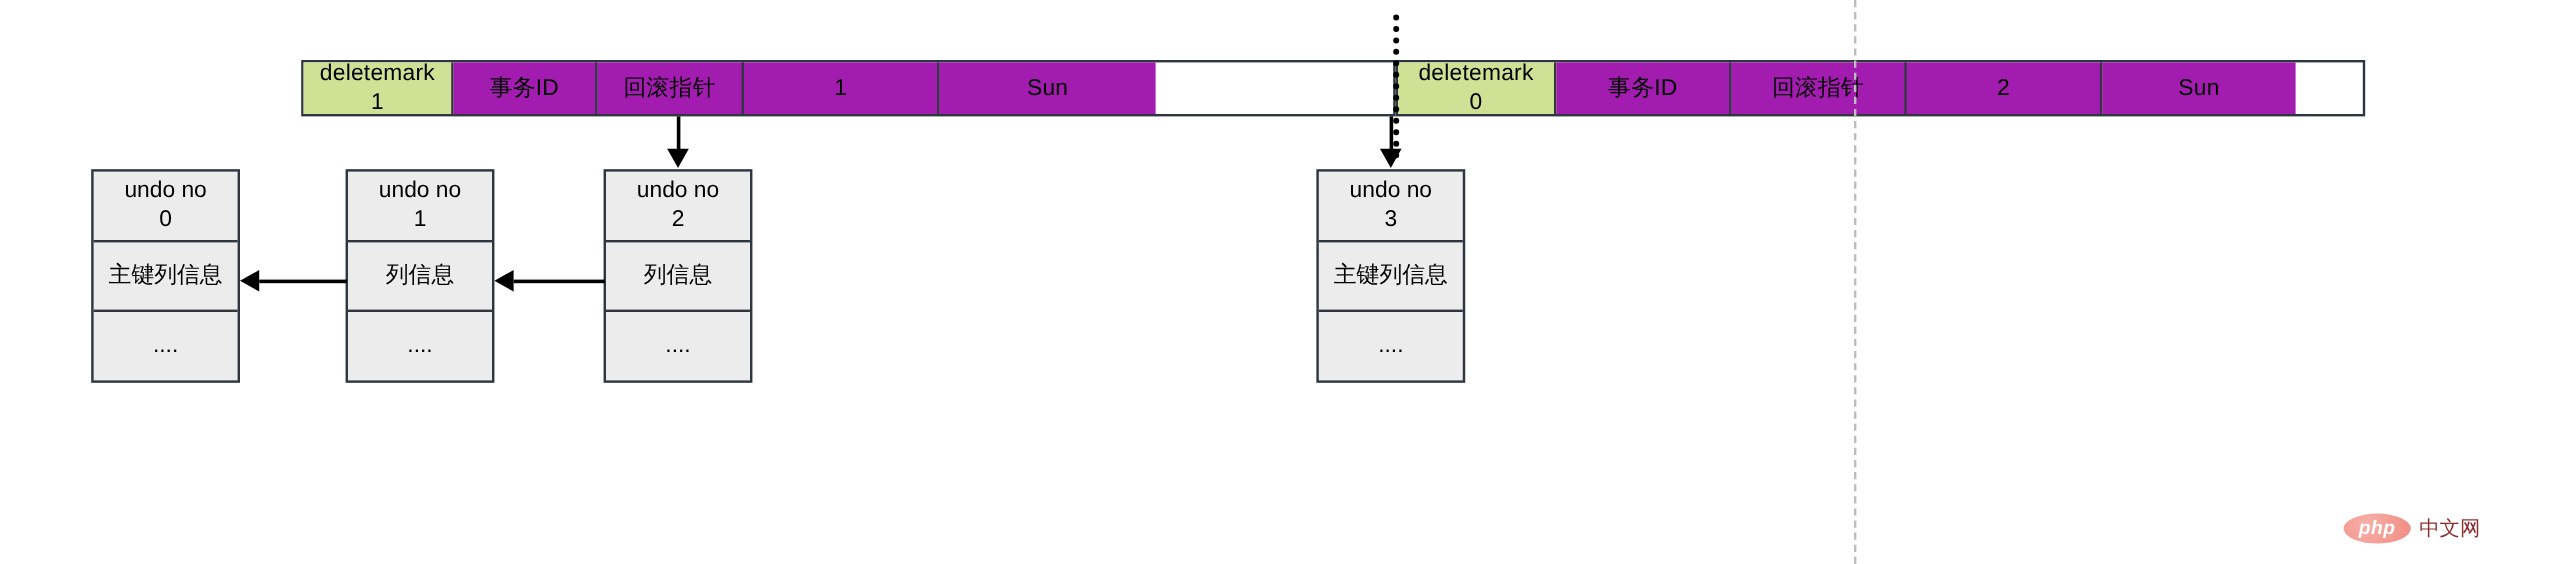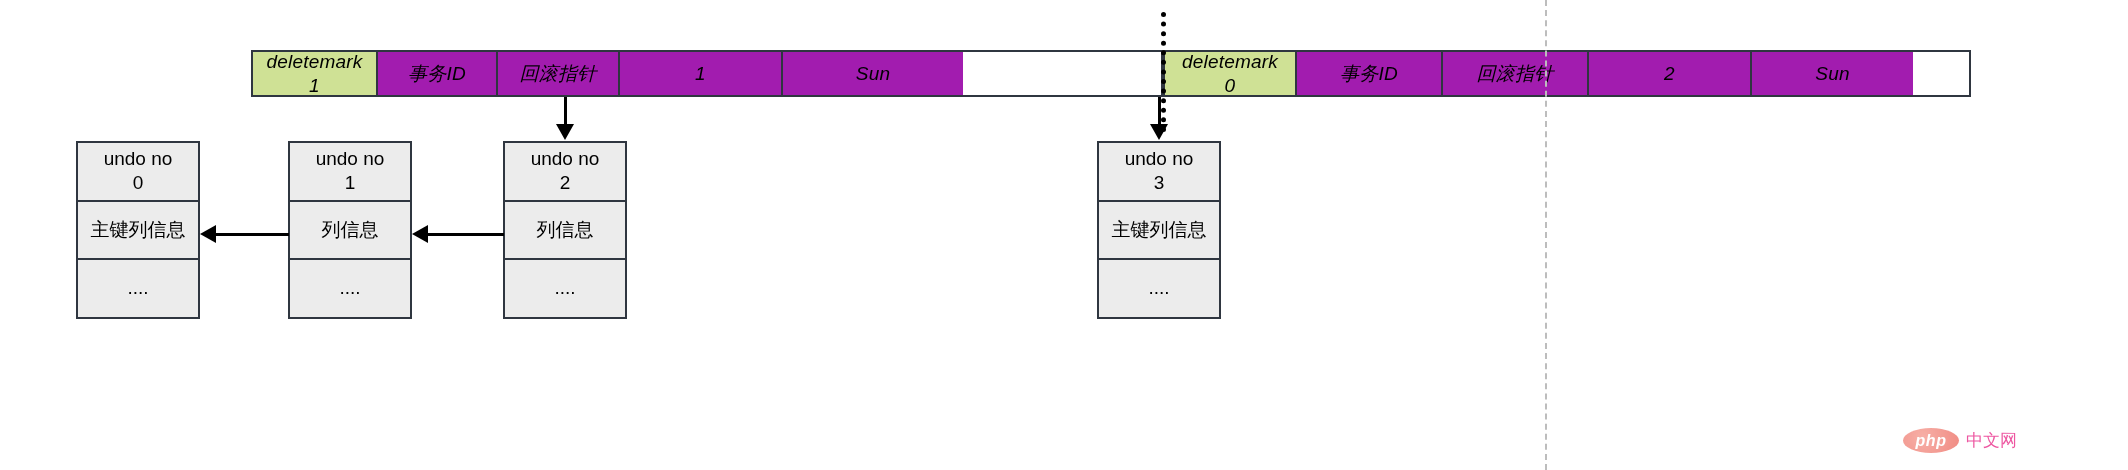--- a/index.html
+++ b/index.html
@@ -17,21 +17,20 @@
     background: #ffffff;
     overflow: hidden;
   }
 
   
   .record-row {
     position: absolute;
     display: flex;
     box-sizing: border-box;
     border: 2px solid #2f3640;
-    font-style: italic;
   }
   .cell {
     box-sizing: border-box;
     border-right: 2px solid #2f3640;
     background: #a21caf;
     display: flex;
     flex-direction: column;
     align-items: center;
     justify-content: center;
     font-size: 19px;
@@ -123,21 +122,21 @@
     border-radius: 50%;
     background: radial-gradient(circle at 35% 35%, #f7a9a0, #ef8178);
     color: #ffffff;
     font-size: 16px;
     font-style: italic;
     font-weight: bold;
     letter-spacing: .5px;
   }
   .wm-text {
     font-size: 17px;
-    color: #ec4899;
+    color: #7f1d1d;
   }
 </style>
 </head>
 <body>
 
 <div id="canvas">
 
   <div class="record-row" style="left:251px; top:50px; width:912px; height:47px;">
     <div class="cell green" style="width:125px;">
       <span>deletemark</span>
@@ -236,18 +235,18 @@
 
   <div class="v-line" style="left:1158px; top:97px; height:28px;"></div>
   <div class="arrow-down" style="left:1150px; top:124px;"></div>
 
   <div class="h-line" style="left:428px; top:233px; width:76px;"></div>
   <div class="arrow-left" style="left:412px; top:225px;"></div>
 
   <div class="h-line" style="left:216px; top:233px; width:73px;"></div>
   <div class="arrow-left" style="left:200px; top:225px;"></div>
 
-  <div class="watermark" style="left:1903px; top:428px;">
+  <div class="watermark" style="left:1953px; top:428px;">
     <span class="wm-badge">php</span>
     <span class="wm-text">中文网</span>
   </div>
 
 </div>
 
 </body></html>

